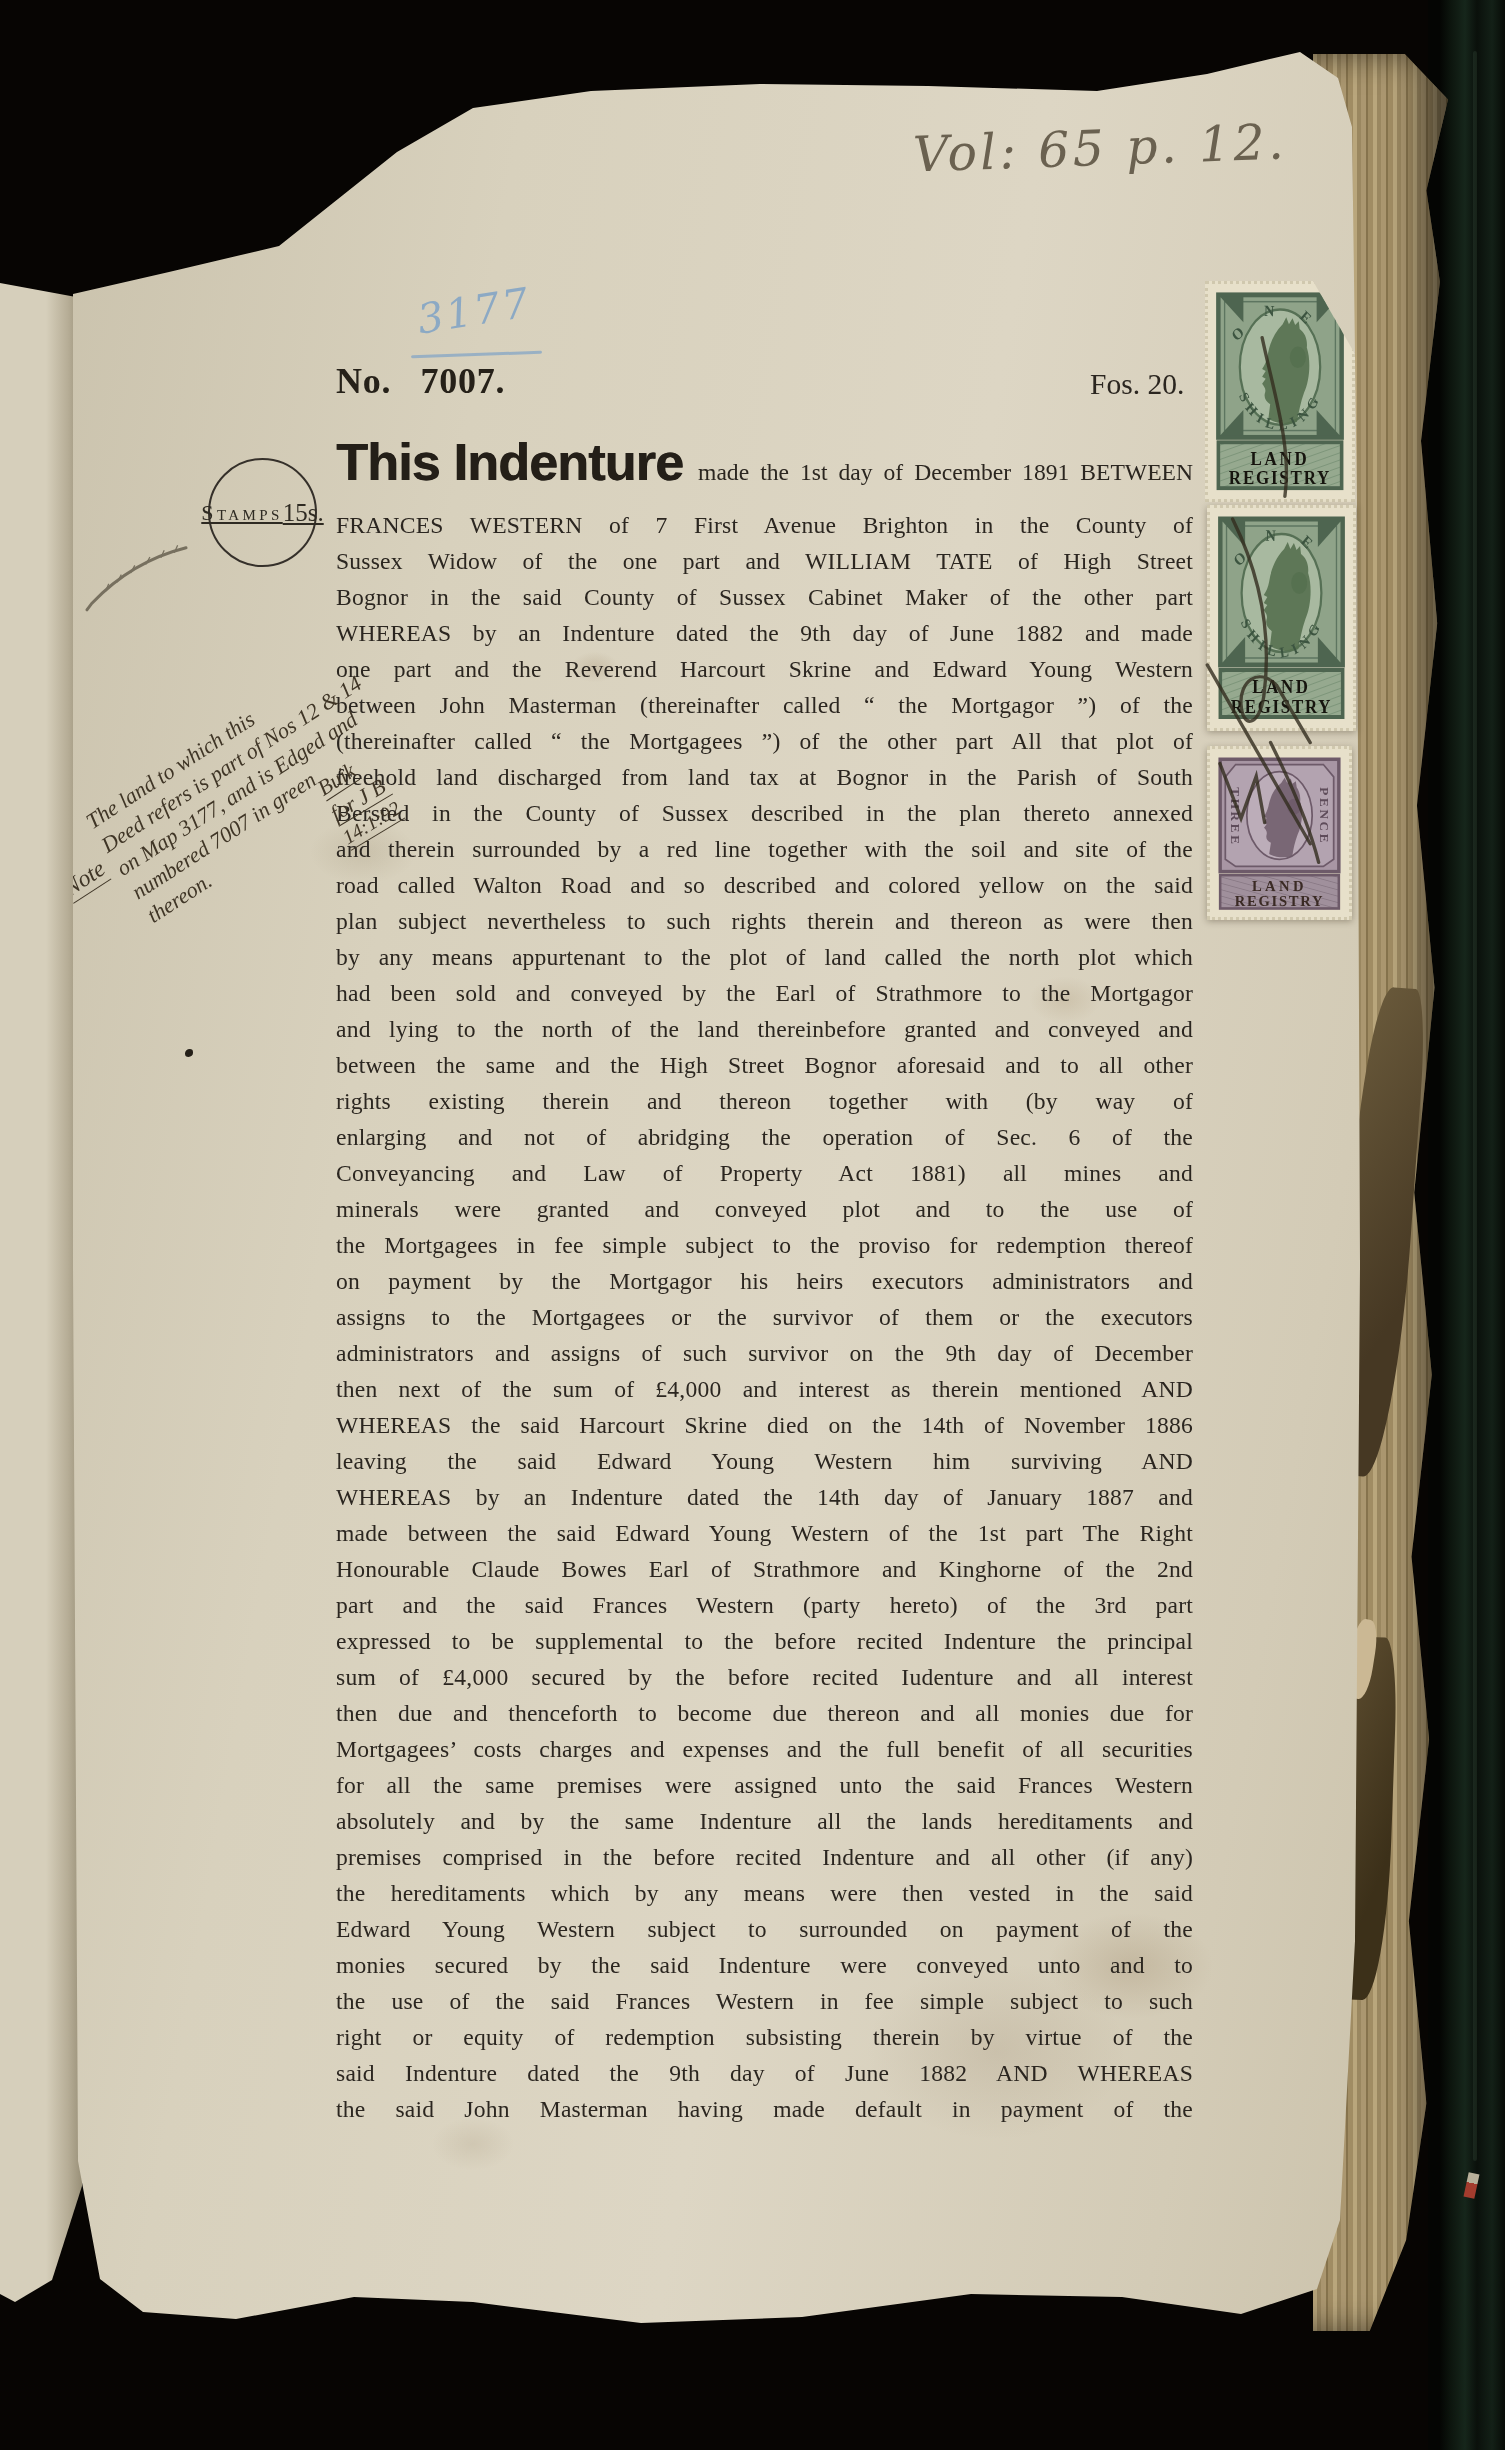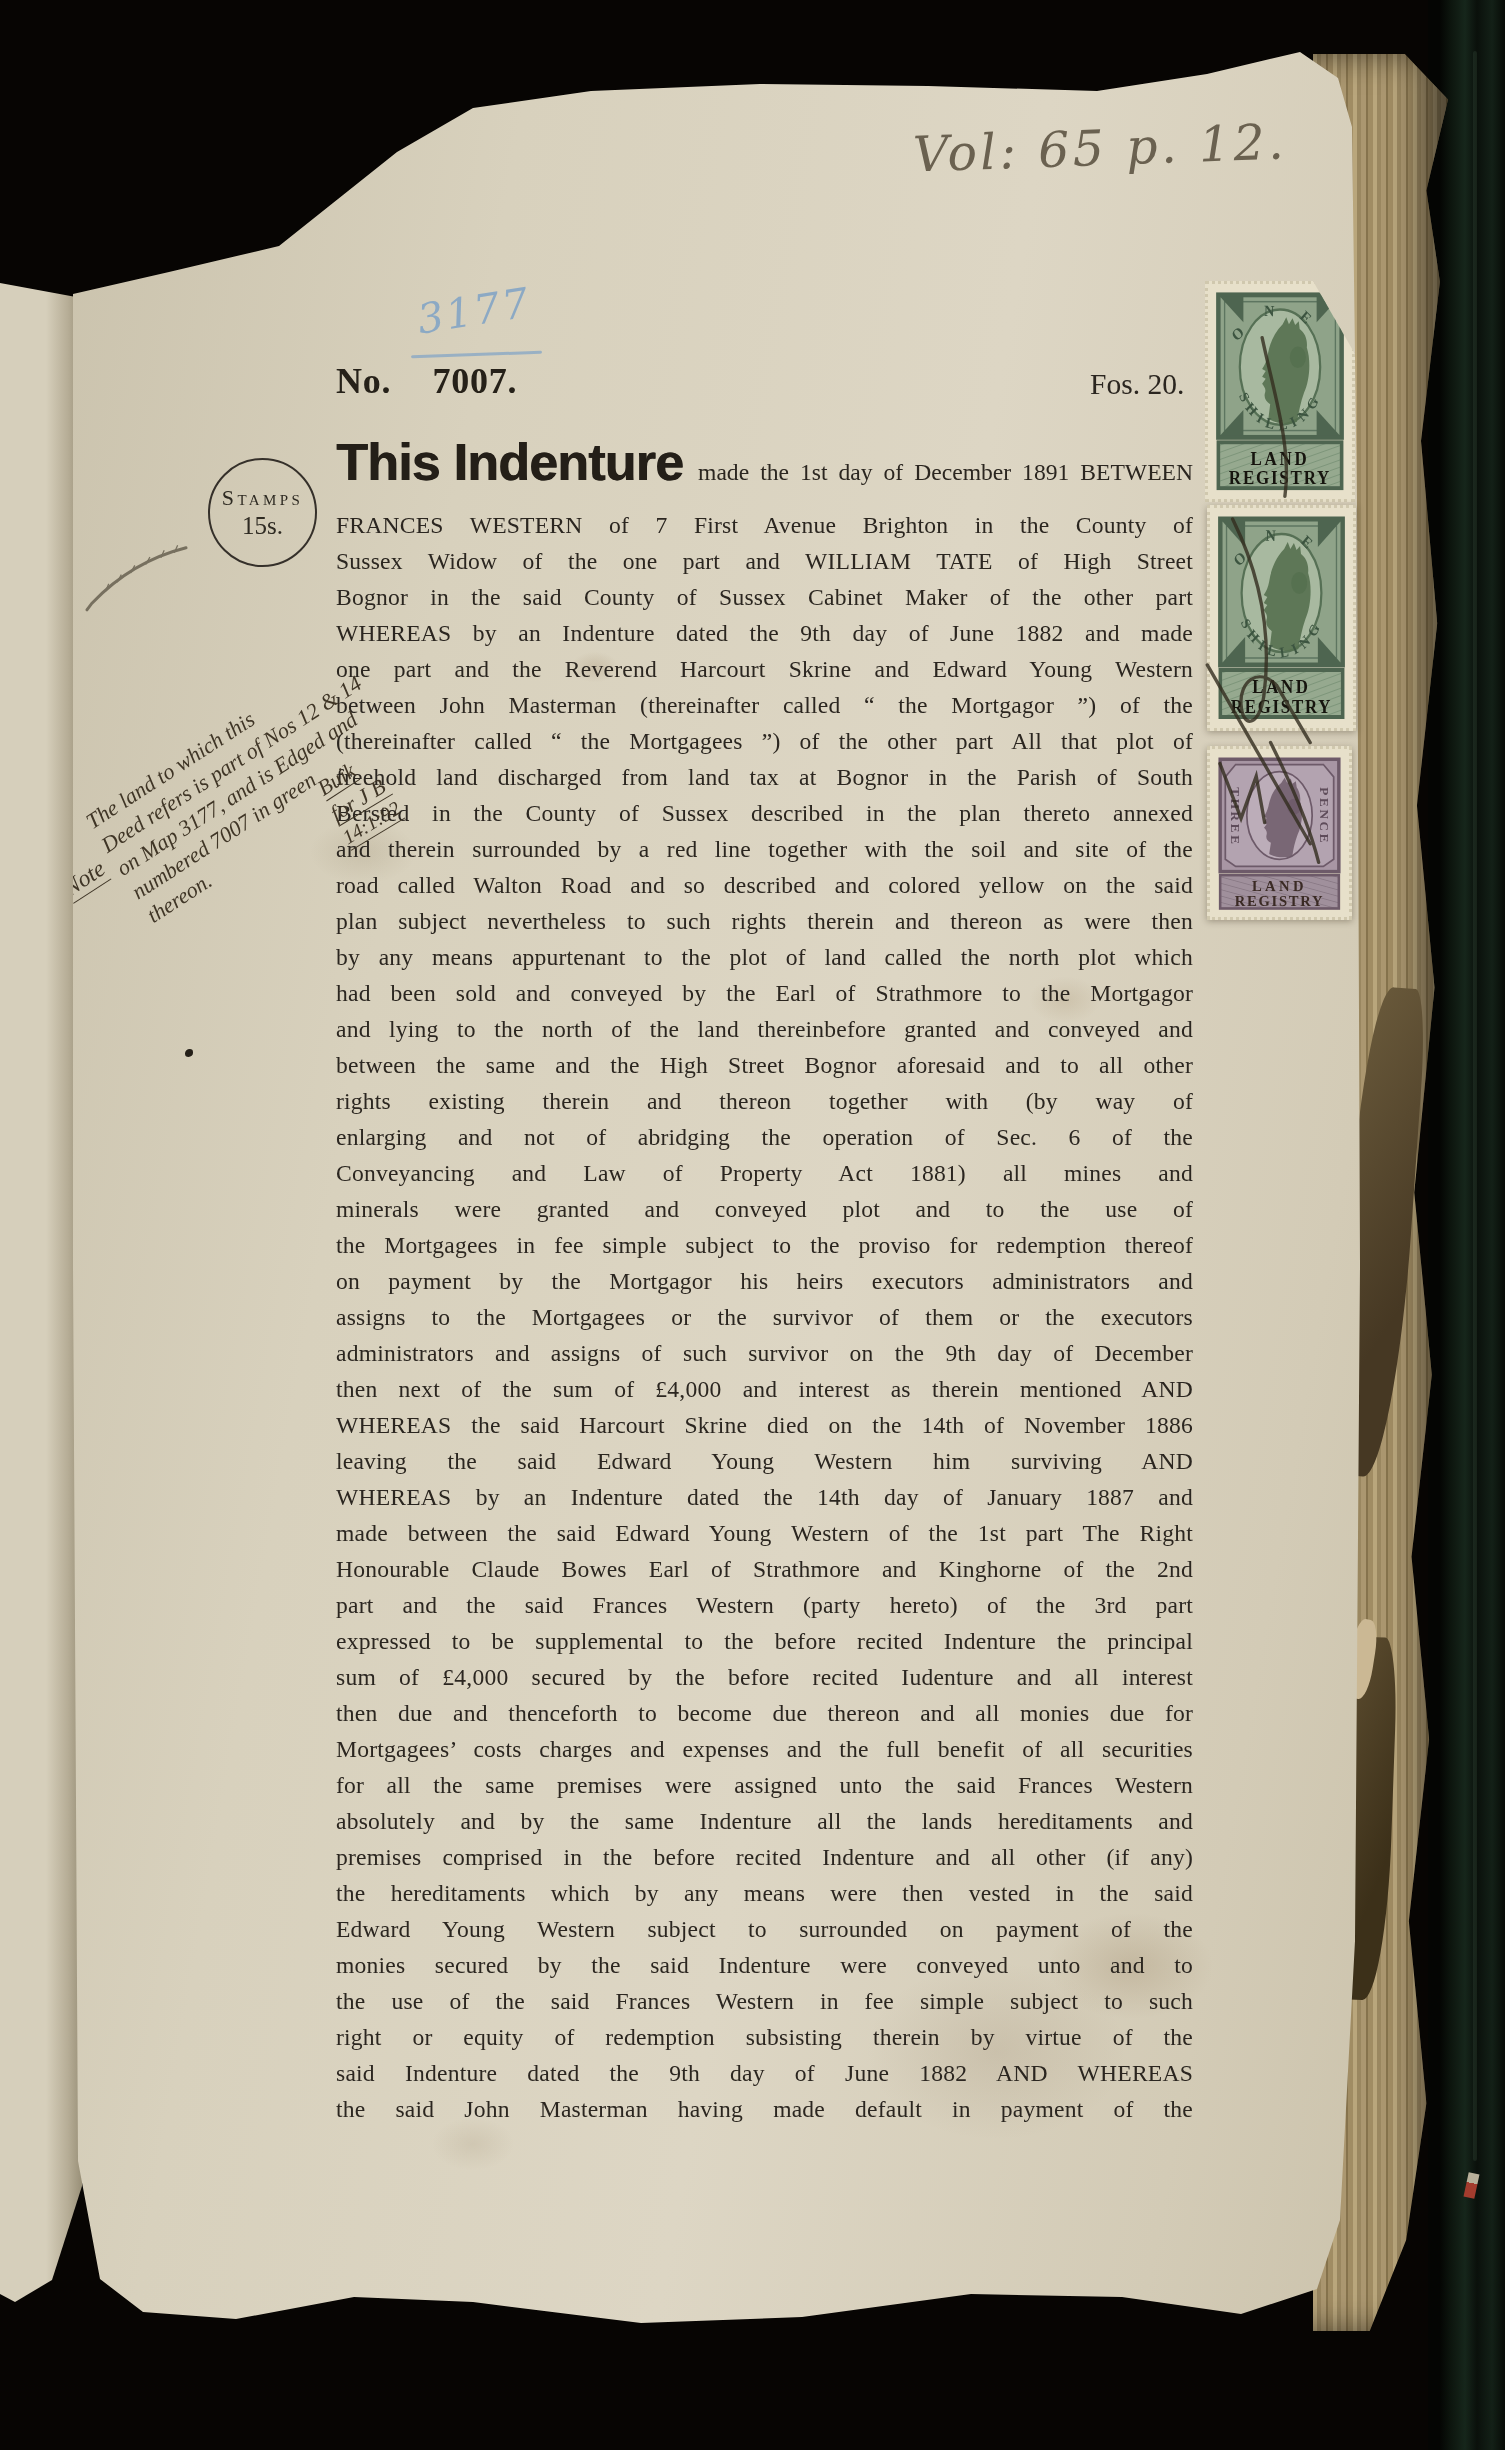--- a/index.html
+++ b/index.html
@@ -41,25 +41,25 @@
     radial-gradient(59px 38px at 473px 2144px,rgba(110,85,50,.10),transparent 70%);}
 
   
   .vol-note{position:absolute;left:913px;top:120px;font-family:"DejaVu Serif",serif;font-style:italic;
     font-size:49px;color:#6a6150;transform:rotate(-2deg);letter-spacing:3.4px;white-space:nowrap;}
   .blue-number{position:absolute;left:417px;top:287px;font-family:"DejaVu Serif",serif;font-style:italic;
     font-size:41px;color:#7fa3c6;transform:rotate(-9deg);letter-spacing:2.5px;opacity:.85;}
   .blue-underline{position:absolute;left:411px;top:353px;width:131px;height:3.4px;background:#7fa3c6;
     transform:rotate(-2deg);opacity:.7;border-radius:1.7px;}
   .doc-number{position:absolute;left:336px;top:360px;font-size:36px;font-weight:bold;color:#262119;letter-spacing:0.8px;}
-  .doc-number .num{margin-left:41px;text-align:right;}
+  .doc-number .num{margin-left:29px;text-align:right;}
   .fos{position:absolute;left:1090px;top:368px;font-size:29.5px;color:#2b2620;}
 
   .stamps-circle{position:absolute;left:208px;top:458px;width:105px;height:105px;border:2.5px solid #35302a;
-    border-radius:50%;display:flex;flex-direction:column;align-items:center;justify-content:center;color:#2e2a22;}
+    border-radius:50%;display:flex;flex-direction:row;align-items:center;justify-content:center;color:#2e2a22;text-decoration:underline;}
   .stamps-circle .l1{font-variant:small-caps;font-size:22px;letter-spacing:3.4px;}
   .stamps-circle .l2{font-size:25px;margin-top:1.7px;}
 
   .squiggle{position:absolute;left:80px;top:536px;}
   .ink-dot{position:absolute;left:185px;top:1049px;width:8.4px;height:7.6px;background:#241f18;border-radius:60% 40% 55% 45%;}
 
   
   .opening{position:absolute;left:336px;top:432px;width:857px;display:flex;align-items:baseline;gap:15px;color:#241f18;}
   .blackletter{font-family:Liberation Sans, sans-serif;font-weight:bold;font-size:52px;letter-spacing:-0.8px;
     text-shadow:0.8px 0 0 currentColor;white-space:nowrap;}

